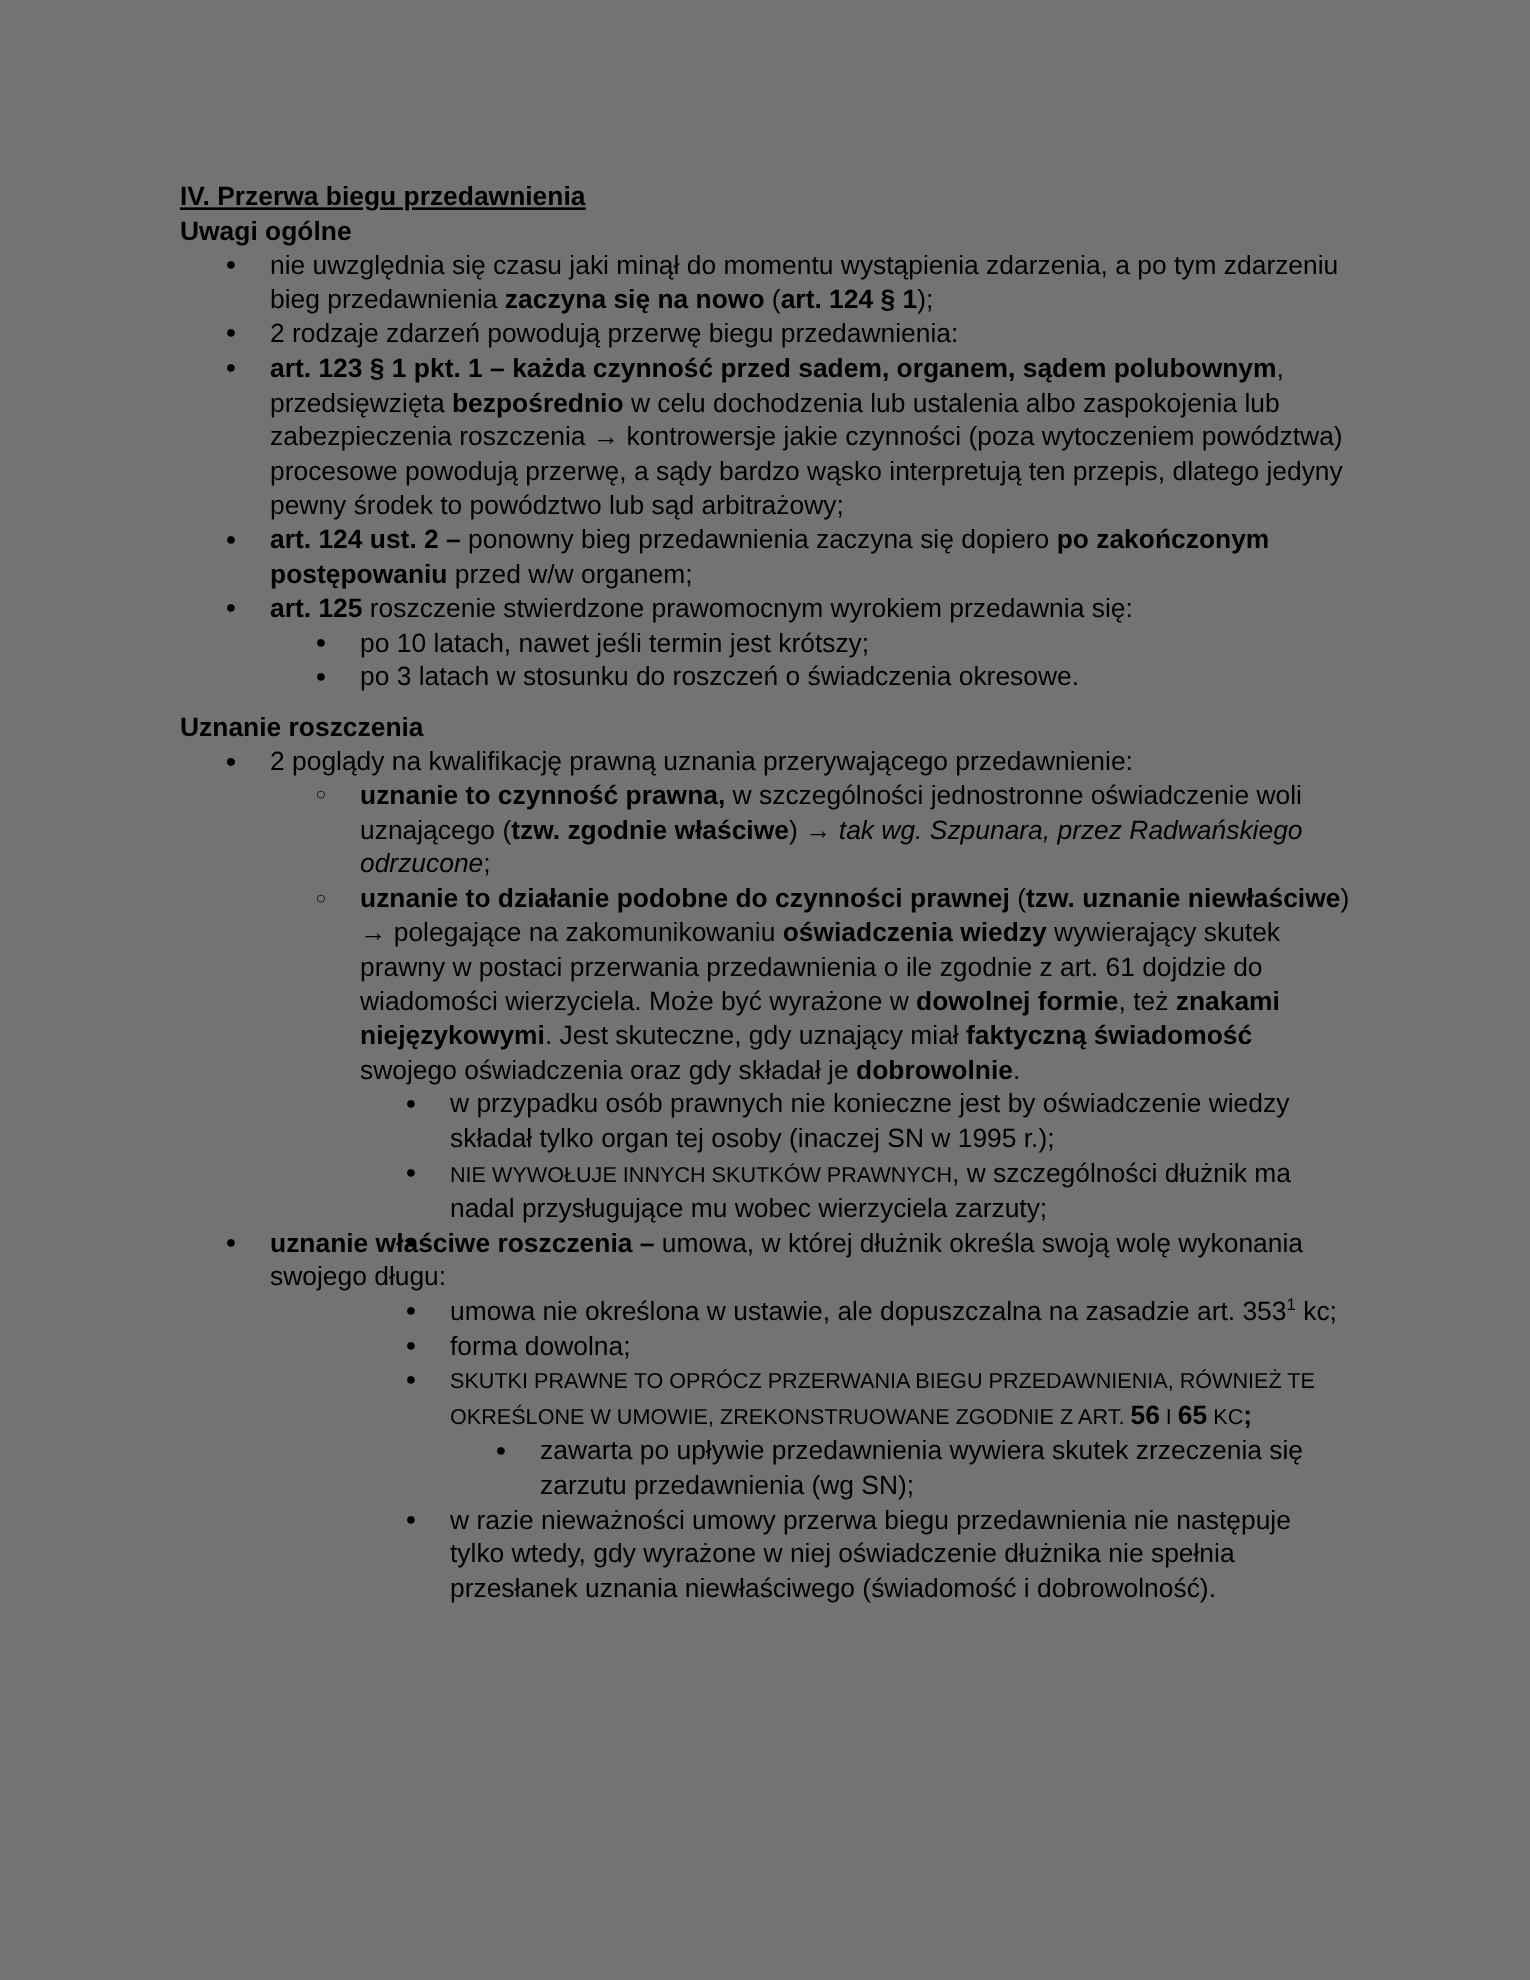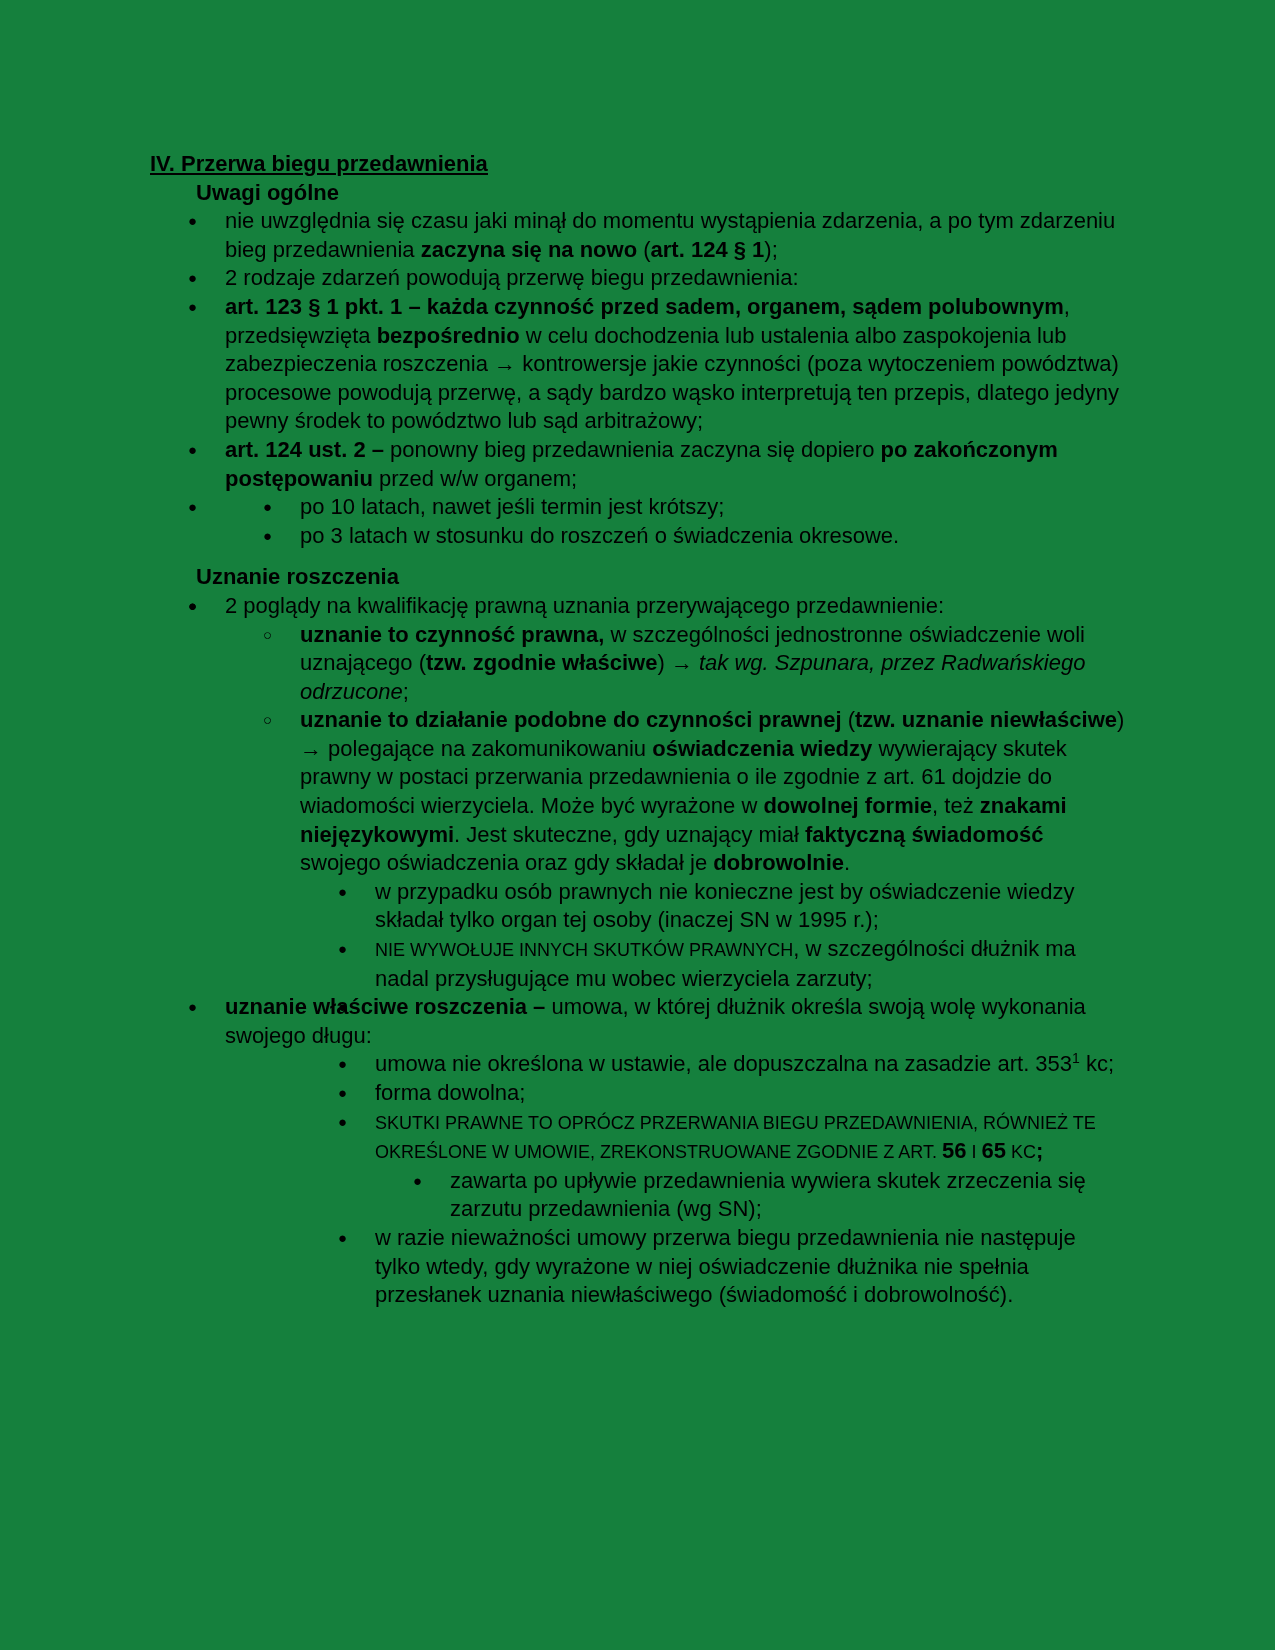--- a/index.html
+++ b/index.html
@@ -1,30 +1,30 @@
 <!DOCTYPE html>
 <html lang="pl"><head>
 <meta charset="utf-8">
 <style>
   html,body{margin:0;padding:0;background:#ffffff;}
   .page{
     position:relative;
     width:1275px;height:1650px;
     box-sizing:border-box;
-    background:#15803d;
+    background:#737373;
     padding:150px 150px 0 150px;
     overflow:hidden;
     font-family:"Liberation Sans","DejaVu Sans",sans-serif;
     font-size:22px;
     line-height:28.6px;
     color:#000000;
     text-align:left;
   }
   .title{font-weight:700;text-decoration:underline;}
-  .heading{font-weight:700;margin-top:13px;margin-left:46px;}
+  .heading{font-weight:700;margin-top:13px;}
   .title + .heading{margin-top:0;}
   .li{position:relative;}
   .l1{padding-left:75px;}
   .l2{padding-left:150px;}
   .l3{padding-left:225px;}
   .l4{padding-left:300px;}
   .l1 > .blt{left:38px;}
   .l2 > .blt{left:113px;}
   .l3 > .blt{left:188px;}
   .l4 > .blt{left:263px;}
@@ -42,21 +42,21 @@
 <body>
 
 <div class="page">
   <main>
       <div class="title"><span class="txt"><span class="rbu">IV. Przerwa biegu przedawnienia</span></span></div>
       <div class="heading"><span class="txt"><span class="rb">Uwagi ogólne</span></span></div>
       <div class="li l1"><span class="blt">●</span><span class="txt"><span>nie uwzględnia się czasu jaki minął do momentu wystąpienia zdarzenia, a po tym zdarzeniu bieg przedawnienia </span><span class="rb">zaczyna się na nowo</span><span> (</span><span class="rb">art. 124 § 1</span><span>);</span></span></div>
       <div class="li l1"><span class="blt">●</span><span class="txt"><span>2 rodzaje zdarzeń powodują przerwę biegu przedawnienia:</span></span></div>
       <div class="li l1"><span class="blt">●</span><span class="txt"><span class="rb">art. 123 § 1 pkt. 1 – każda czynność przed sadem, organem, sądem polubownym</span><span>, przedsięwzięta </span><span class="rb">bezpośrednio</span><span> w celu dochodzenia lub ustalenia albo zaspokojenia lub zabezpieczenia roszczenia → kontrowersje jakie czynności (poza wytoczeniem powództwa) procesowe powodują przerwę, a sądy bardzo wąsko interpretują ten przepis, dlatego jedyny pewny środek to powództwo lub sąd arbitrażowy;</span></span></div>
       <div class="li l1"><span class="blt">●</span><span class="txt"><span class="rb">art. 124 ust. 2 – </span><span>ponowny bieg przedawnienia zaczyna się dopiero </span><span class="rb">po zakończonym postępowaniu</span><span> przed w/w organem;</span></span></div>
-      <div class="li l1"><span class="blt">●</span></div>
+      <div class="li l1"><span class="blt">●</span><span class="txt"><span class="rb">art. 125</span><span> roszczenie stwierdzone prawomocnym wyrokiem przedawnia się:</span></span></div>
       <div class="li l2"><span class="blt">●</span><span class="txt"><span>po 10 latach, nawet jeśli termin jest krótszy;</span></span></div>
       <div class="li l2"><span class="blt">●</span><span class="txt"><span>po 3 latach w stosunku do roszczeń o świadczenia okresowe.</span></span></div>
       <div class="heading"><span class="txt"><span class="rb">Uznanie roszczenia</span></span></div>
       <div class="li l1"><span class="blt">●</span></div>
       <div class="li l1"><span class="blt">●</span><span class="txt"><span>2 poglądy na kwalifikację prawną uznania przerywającego przedawnienie:</span></span></div>
       <div class="li l2"><span class="blt">○</span><span class="txt"><span class="rb">uznanie to czynność prawna,</span><span> w szczególności jednostronne oświadczenie woli uznającego (</span><span class="rb">tzw. zgodnie właściwe</span><span>) → </span><span class="ri">tak wg. Szpunara, przez Radwańskiego odrzucone</span><span>;</span></span></div>
       <div class="li l2"><span class="blt">○</span><span class="txt"><span class="rb">uznanie to działanie podobne do czynności prawnej</span><span> (</span><span class="rb">tzw. uznanie niewłaściwe</span><span>) → polegające na zakomunikowaniu </span><span class="rb">oświadczenia wiedzy</span><span> wywierający skutek prawny w postaci przerwania przedawnienia o ile zgodnie z art. 61 dojdzie do wiadomości wierzyciela. Może być wyrażone w </span><span class="rb">dowolnej formie</span><span>, też </span><span class="rb">znakami niejęzykowymi</span><span>. Jest skuteczne, gdy uznający miał </span><span class="rb">faktyczną świadomość</span><span> swojego oświadczenia oraz gdy składał je </span><span class="rb">dobrowolnie</span><span>.</span></span></div>
       <div class="li l3"><span class="blt">●</span><span class="txt"><span>w przypadku osób prawnych nie konieczne jest by oświadczenie wiedzy składał tylko organ tej osoby (inaczej SN w 1995 r.);</span></span></div>
       <div class="li l3"><span class="blt">●</span><span class="txt"><span class="rcaps">NIE WYWOŁUJE INNYCH SKUTKÓW PRAWNYCH</span><span>, w szczególności dłużnik ma nadal przysługujące mu wobec wierzyciela zarzuty;</span></span></div>
       <div class="li l3"><span class="blt">●</span></div>

